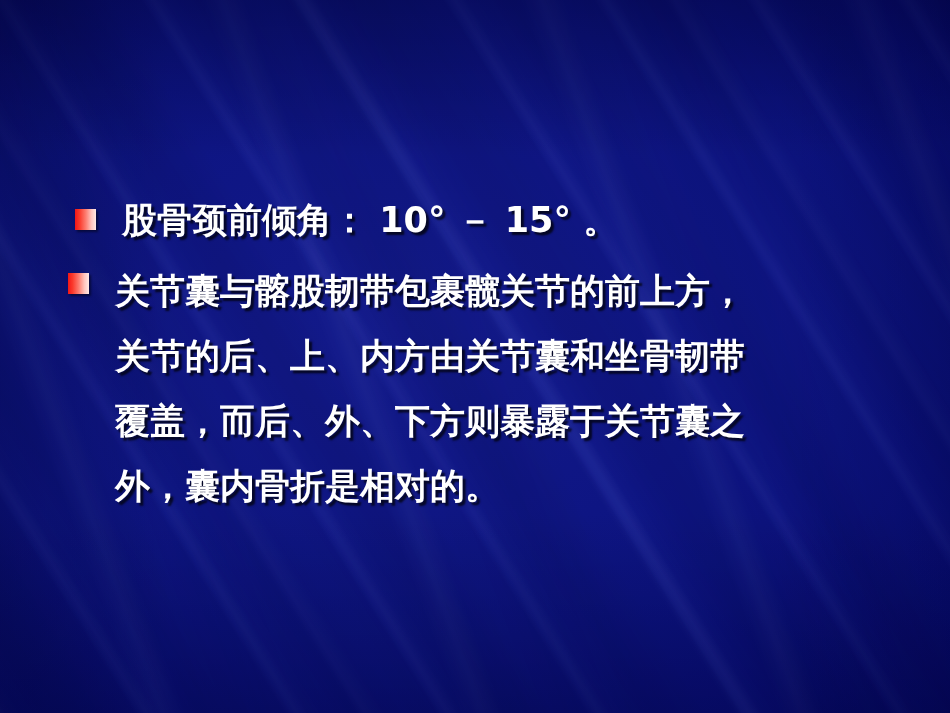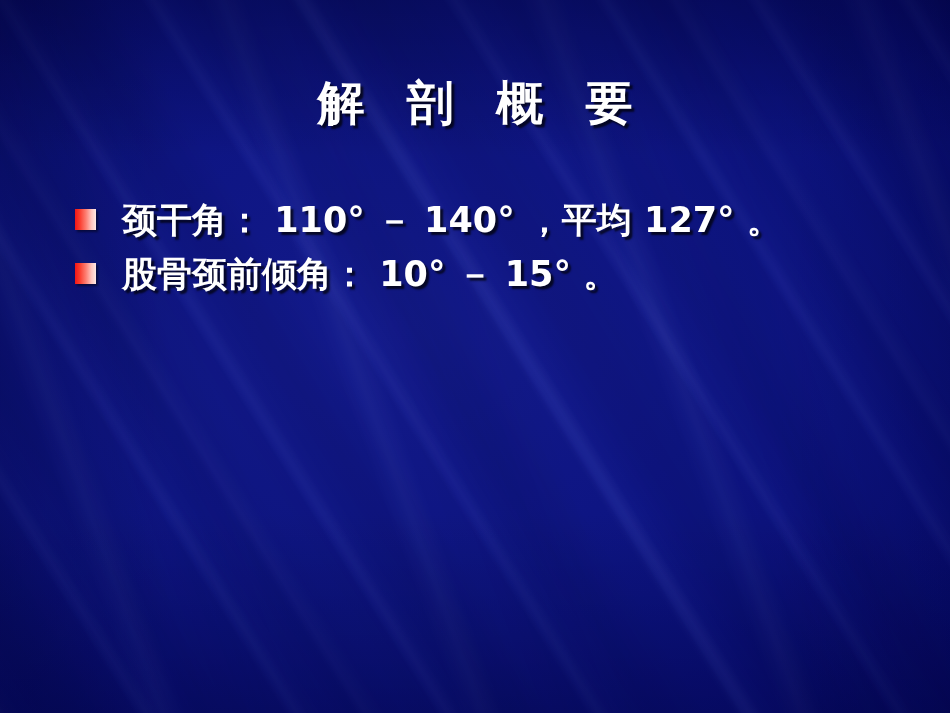--- a/index.html
+++ b/index.html
@@ -165,30 +165,34 @@
 
 <div id="slide">
 
   <div class="bg-base"></div>
   <div class="bg-streaks"></div>
   <div class="bg-streaks2"></div>
   <div class="bg-vignette"></div>
 
   <div class="content">
 
-    <div class="slide-title">解 剖 概 要</div>
 
     <div class="bullet-list">
 
-      <div class="bullet-row l1">
-        <span class="bullet-marker"></span>
-        <span class="bullet-text">颈干角： 110° － 140° ，平均 127° 。</span>
-      </div>
 
       <div class="bullet-row l2">
         <span class="bullet-marker"></span>
         <span class="bullet-text">股骨颈前倾角： 10° － 15° 。</span>
       </div>
 
+      <div class="bullet-row para">
+        <span class="bullet-marker"></span>
+        <span class="bullet-text">
+          <span class="para-line">关节囊与髂股韧带包裹髋关节的前上方，</span>
+          <span class="para-line">关节的后、上、内方由关节囊和坐骨韧带</span>
+          <span class="para-line">覆盖，而后、外、下方则暴露于关节囊之</span>
+          <span class="para-line">外，囊内骨折是相对的。</span>
+        </span>
+      </div>
 
     </div>
   </div>
 </div>
 
 </body></html>

